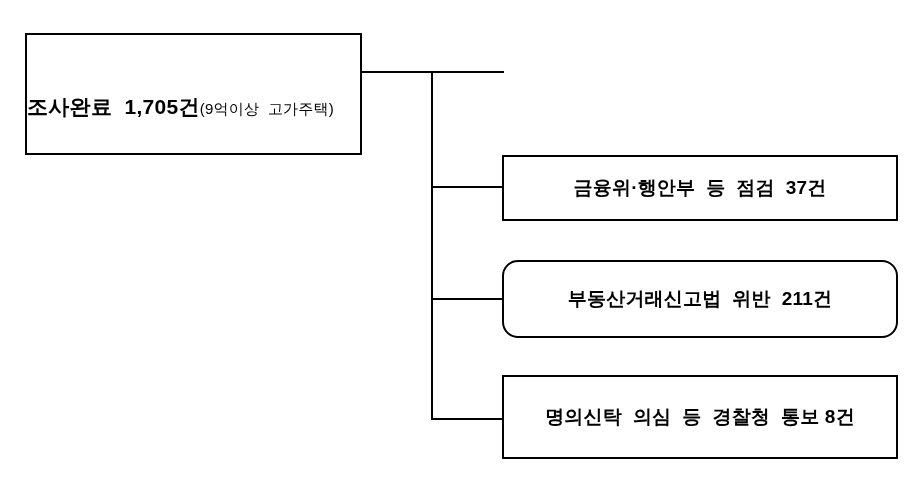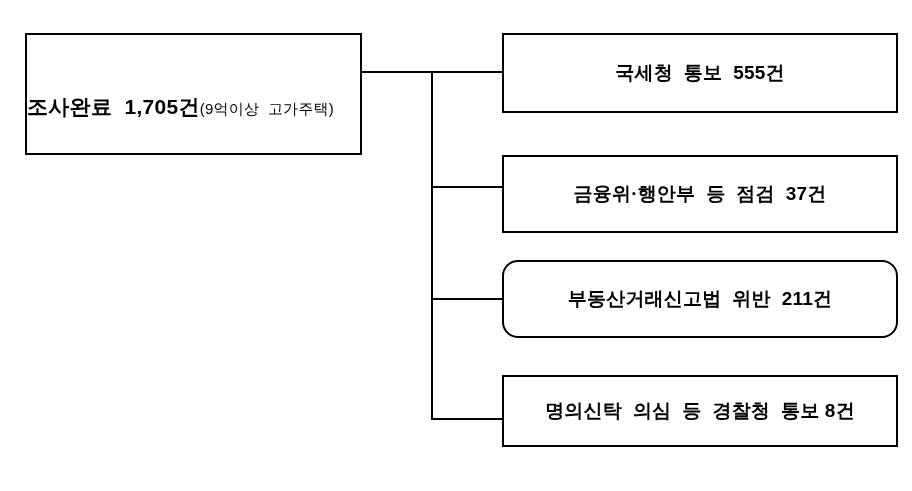--- a/index.html
+++ b/index.html
@@ -62,23 +62,23 @@
   }
   .leaf-text {
     font-size: 19px;
     font-weight: bold;
     letter-spacing: 0.2px;
     padding: 0 10px;
     white-space: pre-wrap;
   }
 
   .leaf-1 { top: 33px;  height: 80px; }
-  .leaf-2 { top: 155px; height: 78px; }
+  .leaf-2 { top: 155px; height: 66px; }
   .leaf-3 { top: 260px; height: 78px; border-radius: 16px; }
-  .leaf-4 { top: 375px; height: 72px; }
+  .leaf-4 { top: 375px; height: 84px; }
 
   
   .line {
     position: absolute;
     background: #000000;
   }
   .line-h { height: 2px; }
   .line-v { width: 2px; }
 
   
@@ -101,23 +101,20 @@
     <div class="root-sub">(9억이상  고가주택)</div>
   </div>
 
   <div class="line line-h stem-root"></div>
   <div class="line line-v trunk"></div>
   <div class="line line-h branch-1"></div>
   <div class="line line-h branch-2"></div>
   <div class="line line-h branch-3"></div>
   <div class="line line-h branch-4"></div>
 
-  <div class="node node-leaf leaf-1">
-    <div class="leaf-text">국세청  통보  555건</div>
-  </div>
 
   <div class="node node-leaf leaf-2">
     <div class="leaf-text">금융위·행안부  등  점검  37건</div>
   </div>
 
   <div class="node node-leaf leaf-3">
     <div class="leaf-text">부동산거래신고법  위반  211건</div>
   </div>
 
   <div class="node node-leaf leaf-4">

